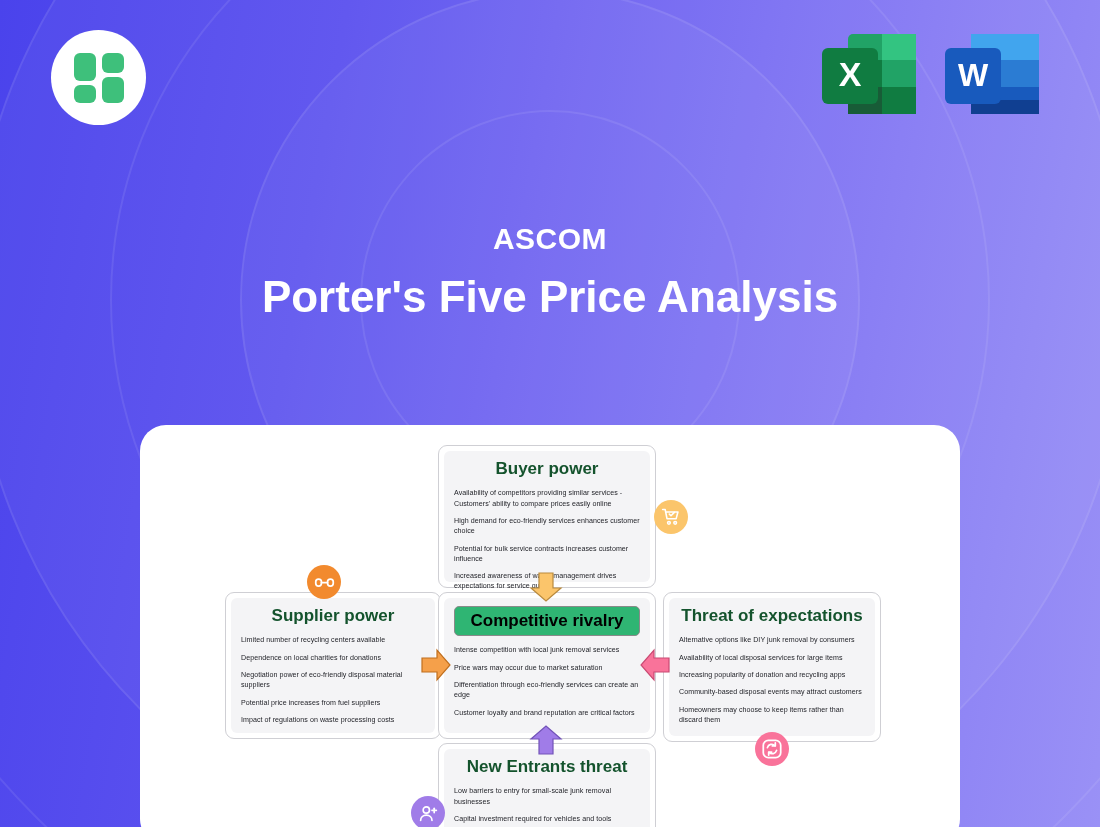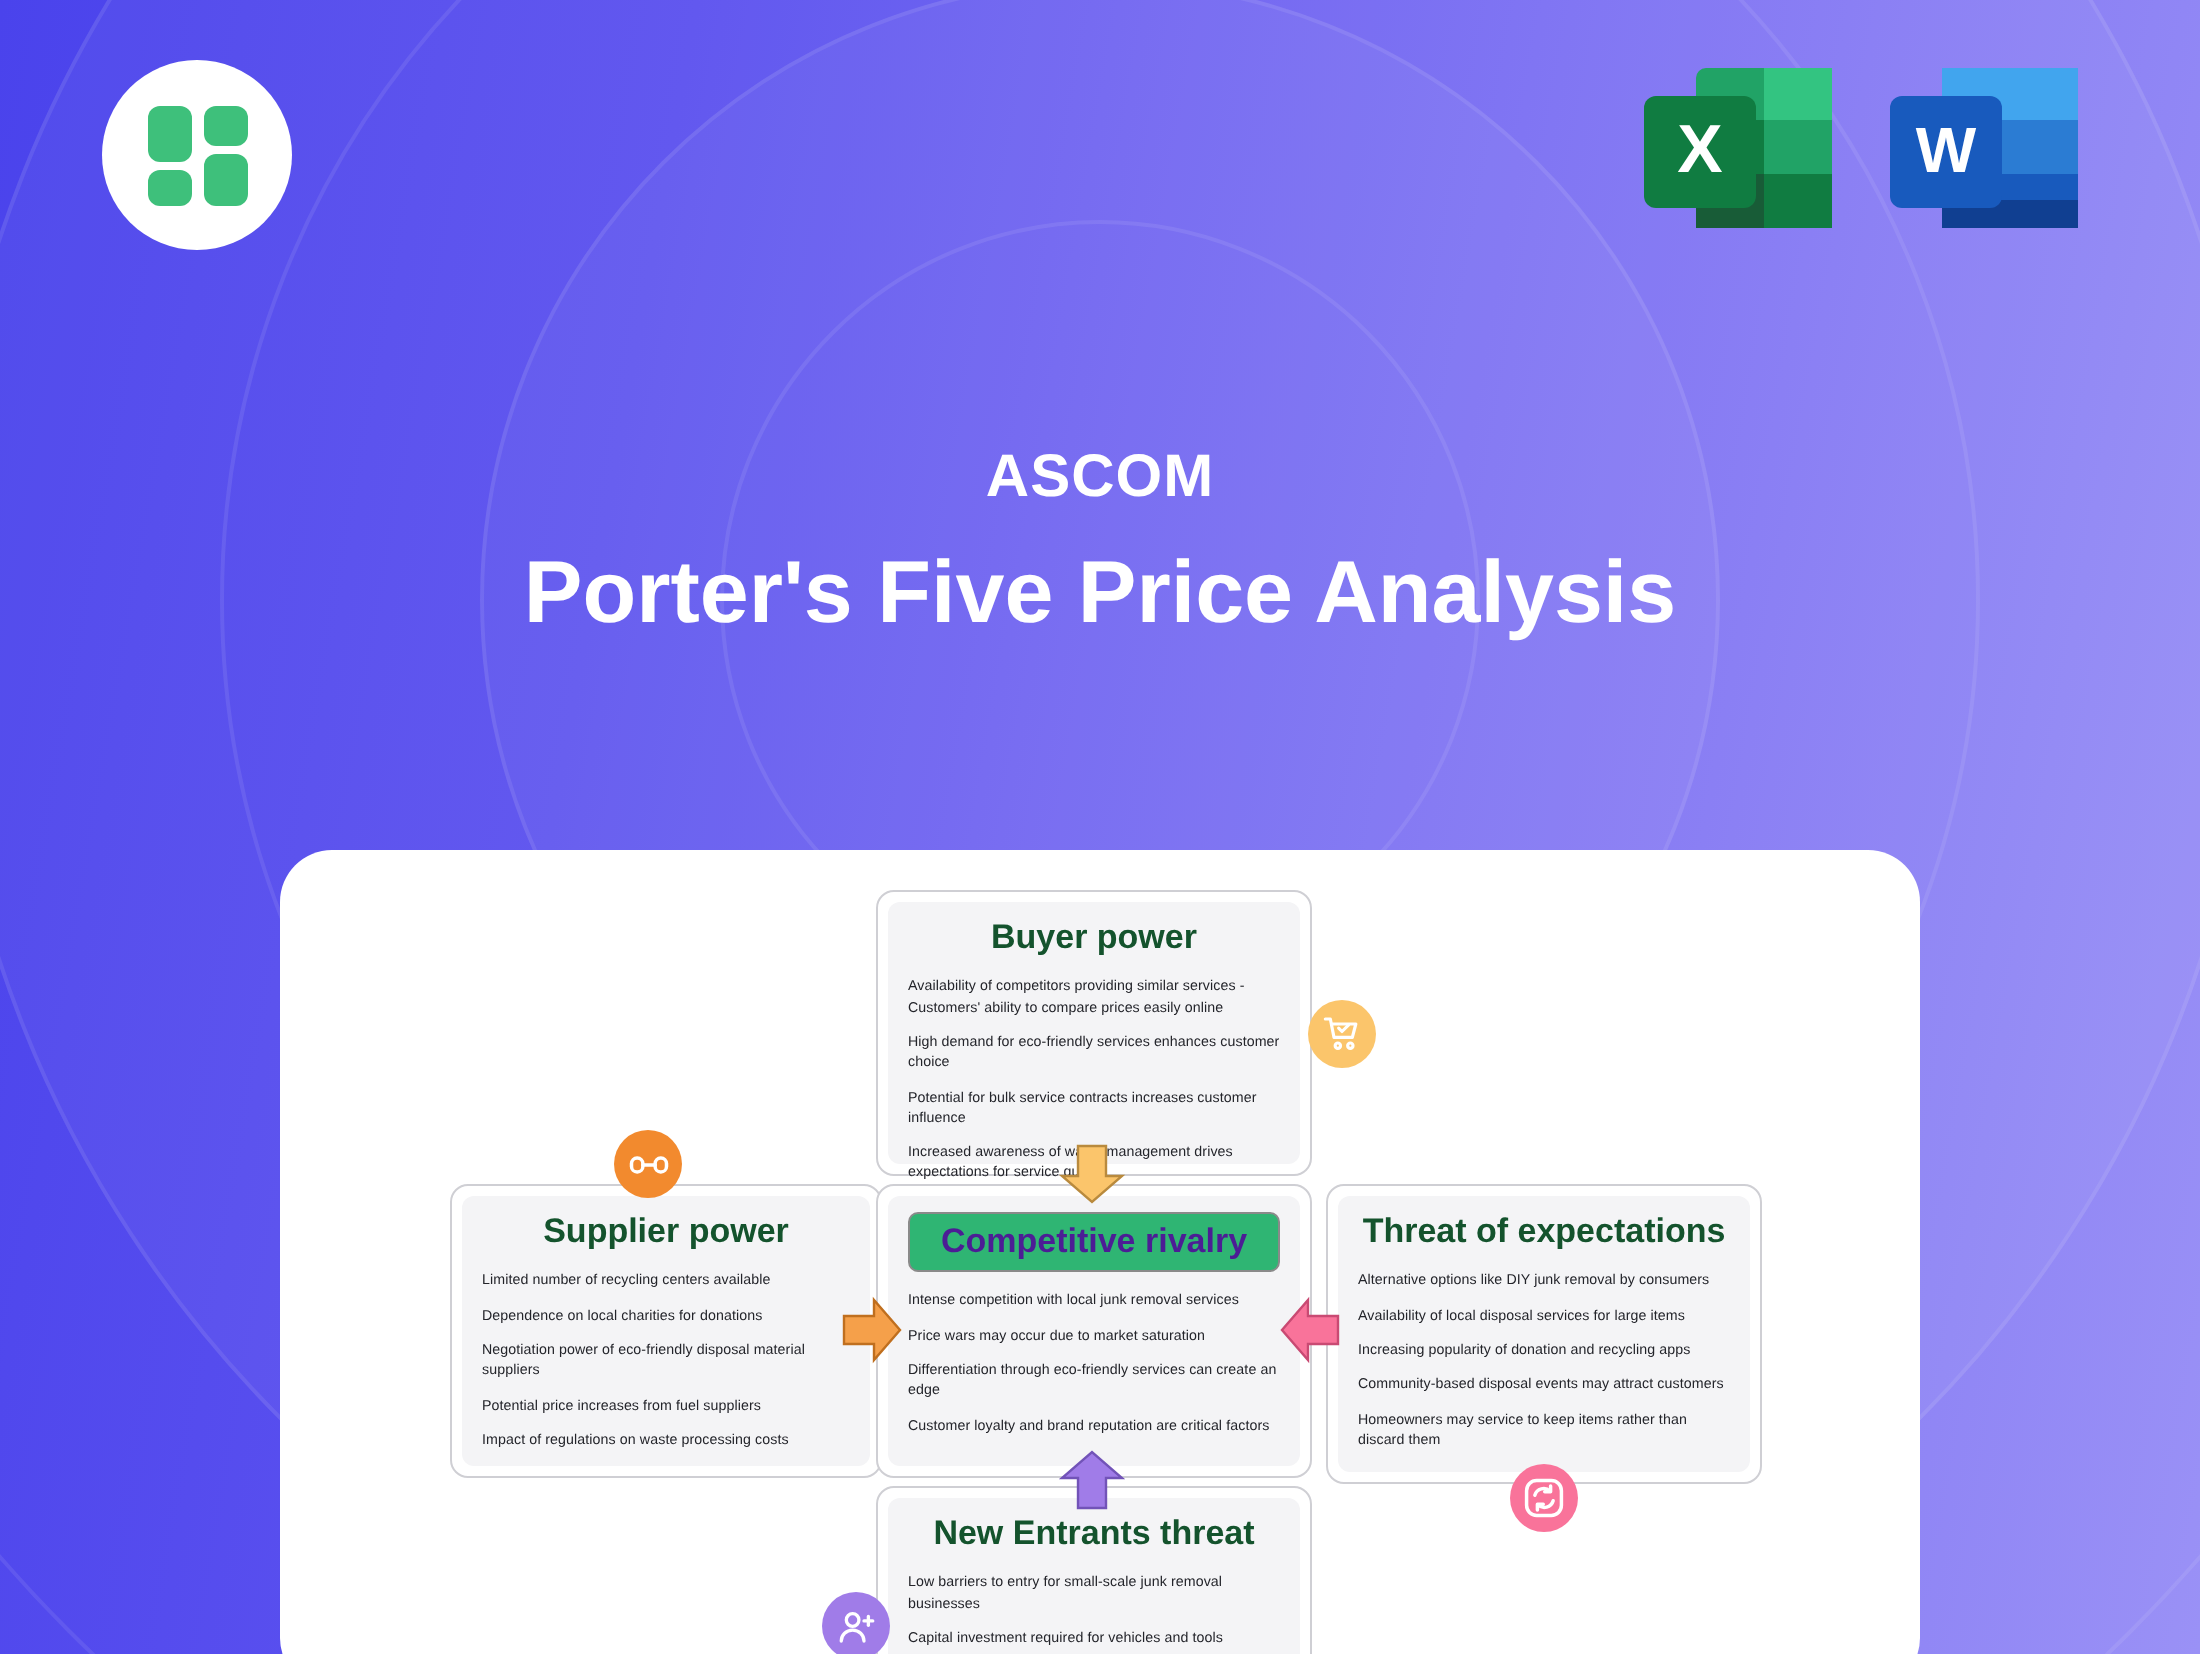--- a/index.html
+++ b/index.html
@@ -105,21 +105,21 @@
   .force-title {
     text-align: center;
     font-size: 17px;
     font-weight: bold;
     color: #14532d;
     margin-bottom: 9px;
     line-height: 1.2;
   }
   .force-title.hl {
     background: #2fb573;
-    color: #4c1d95;
+    color: #000000;
     border: 1px solid #8a8a8a;
     border-radius: 5px;
     padding: 4px 2px;
     font-size: 17px;
     margin: 0 0 9px 0;
   }
   .force-list { list-style: none; }
   .force-list li {
     font-size: 7.1px;
     line-height: 1.45;
@@ -260,21 +260,21 @@
       </div>
 
       <div class="force-box" id="box-substitution">
         <div class="force-inner">
           <div class="force-title">Threat of expectations</div>
           <ul class="force-list">
             <li>Alternative options like DIY junk removal by consumers</li>
             <li>Availability of local disposal services for large items</li>
             <li>Increasing popularity of donation and recycling apps</li>
             <li>Community-based disposal events may attract customers</li>
-            <li>Homeowners may service to keep items rather than discard them</li>
+            <li>Homeowners may choose to keep items rather than discard them</li>
           </ul>
         </div>
       </div>
 
       <div class="force-box" id="box-entrants">
         <div class="force-inner">
           <div class="force-title">New Entrants threat</div>
           <ul class="force-list">
             <li>Low barriers to entry for small-scale junk removal businesses</li>
             <li>Capital investment required for vehicles and tools</li>

